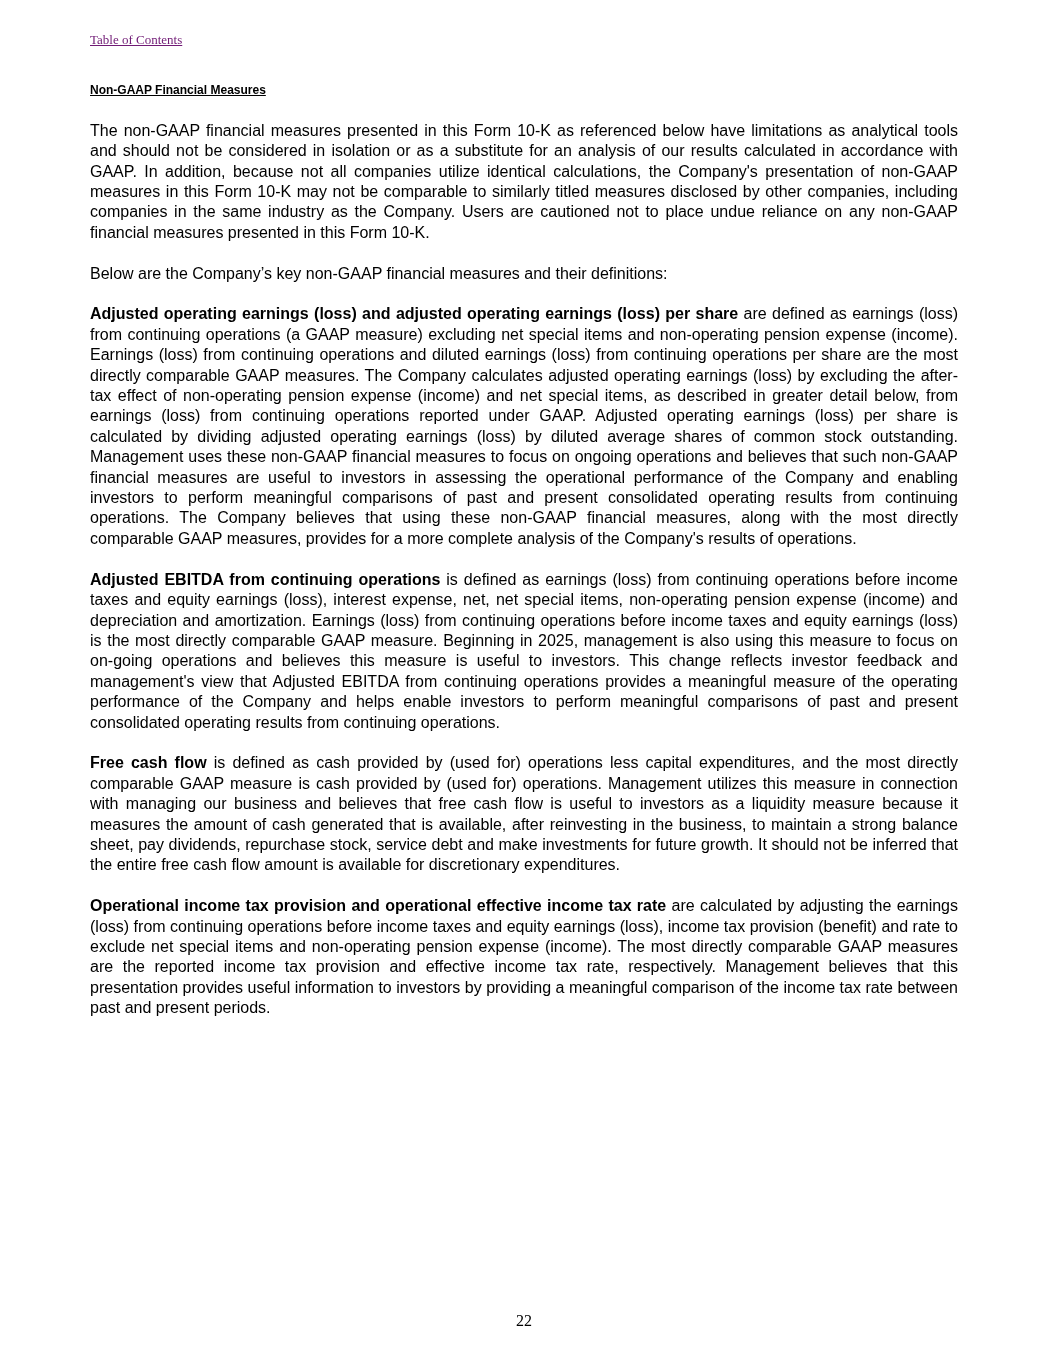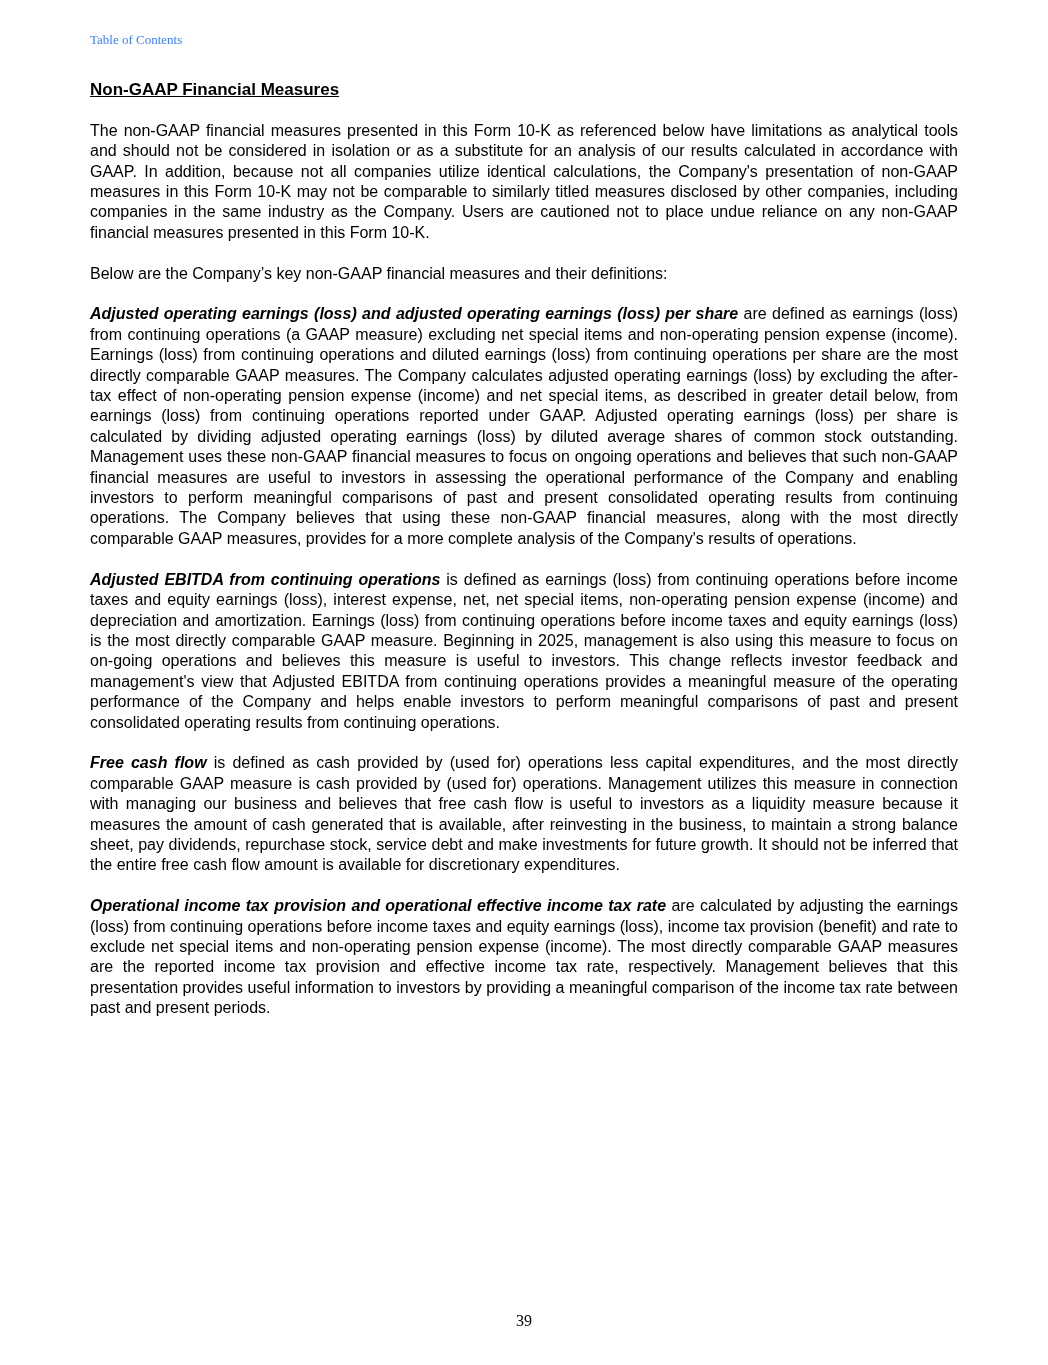--- a/index.html
+++ b/index.html
@@ -13,49 +13,49 @@
       position: relative;
       overflow: hidden;
       color: #000000;
     }
     .toc-link {
       position: absolute;
       left: 90px;
       top: 32px;
       font-family: "Liberation Serif", serif;
       font-size: 13px;
-      color: #3b82f6;
+      color: #701a75;
+      text-decoration: underline;
       cursor: pointer;
     }
     .content {
       position: absolute;
       left: 90px;
       top: 80px;
       width: 868px;
       font-family: "Liberation Sans", sans-serif;
       font-size: 16px;
       line-height: 20.4px;
     }
     .section-title {
       font-weight: bold;
       text-decoration: underline;
       margin: 0 0 20.4px 0;
-      font-size: 17px;
+      font-size: 12px;
     }
     p {
       margin: 0 0 20.4px 0;
       text-align: justify;
     }
     .lead-bold {
       font-weight: normal;
       margin: 0 0 20.4px 0;
     }
     .term {
       font-weight: bold;
-      font-style: italic;
     }
     .page-number {
       position: absolute;
       left: 0;
       width: 1048px;
       top: 1312px;
       text-align: center;
       font-family: "Liberation Serif", serif;
       font-size: 16px;
     }
@@ -74,13 +74,13 @@
 
   <p><span class="term">Adjusted operating earnings (loss) and adjusted operating earnings (loss) per share</span><span> are defined as earnings (loss) from continuing operations (a GAAP measure) excluding net special items and non-operating pension expense (income). Earnings (loss) from continuing operations and diluted earnings (loss) from continuing operations per share are the most directly comparable GAAP measures. The Company calculates adjusted operating earnings (loss) by excluding the after-tax effect of non-operating pension expense (income) and net special items, as described in greater detail below, from earnings (loss) from continuing operations reported under GAAP. Adjusted operating earnings (loss) per share is calculated by dividing adjusted operating earnings (loss) by diluted average shares of common stock outstanding. Management uses these non-GAAP financial measures to focus on ongoing operations and believes that such non-GAAP financial measures are useful to investors in assessing the operational performance of the Company and enabling investors to perform meaningful comparisons of past and present consolidated operating results from continuing operations. The Company believes that using these non-GAAP financial measures, along with the most directly comparable GAAP measures, provides for a more complete analysis of the Company's results of operations.</span></p>
 
   <p><span class="term">Adjusted EBITDA from continuing operations</span><span> is defined as earnings (loss) from continuing operations before income taxes and equity earnings (loss), interest expense, net, net special items, non-operating pension expense (income) and depreciation and amortization. Earnings (loss) from continuing operations before income taxes and equity earnings (loss) is the most directly comparable GAAP measure. Beginning in 2025, management is also using this measure to focus on on-going operations and believes this measure is useful to investors. This change reflects investor feedback and management's view that Adjusted EBITDA from continuing operations provides a meaningful measure of the operating performance of the Company and helps enable investors to perform meaningful comparisons of past and present consolidated operating results from continuing operations.</span></p>
 
   <p><span class="term">Free cash flow</span><span> is defined as cash provided by (used for) operations less capital expenditures, and the most directly comparable GAAP measure is cash provided by (used for) operations. Management utilizes this measure in connection with managing our business and believes that free cash flow is useful to investors as a liquidity measure because it measures the amount of cash generated that is available, after reinvesting in the business, to maintain a strong balance sheet, pay dividends, repurchase stock, service debt and make investments for future growth. It should not be inferred that the entire free cash flow amount is available for discretionary expenditures.</span></p>
 
   <p><span class="term">Operational income tax provision and operational effective income tax rate</span><span> are calculated by adjusting the earnings (loss) from continuing operations before income taxes and equity earnings (loss), income tax provision (benefit) and rate to exclude net special items and non-operating pension expense (income). The most directly comparable GAAP measures are the reported income tax provision and effective income tax rate, respectively. Management believes that this presentation provides useful information to investors by providing a meaningful comparison of the income tax rate between past and present periods.</span></p>
 </div>
 
-<div class="page-number">39</div>
+<div class="page-number">22</div>
 
 </body></html>

